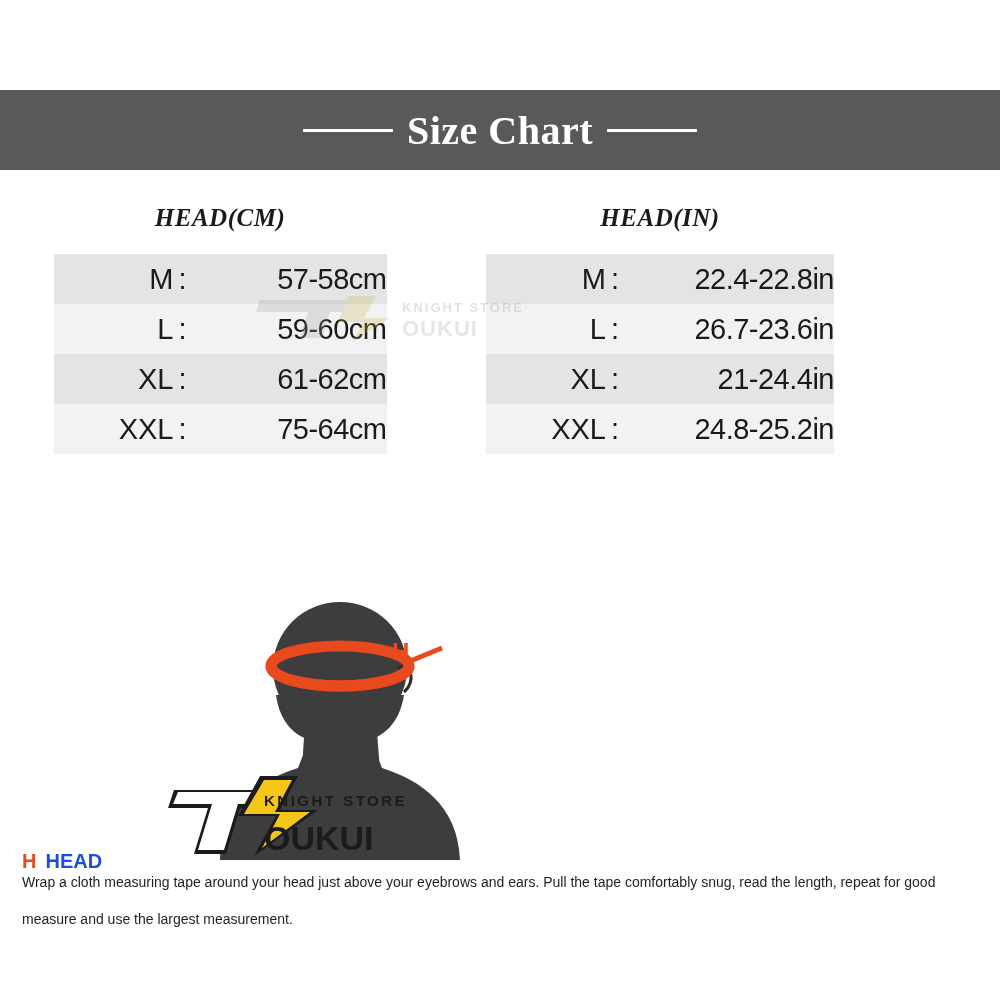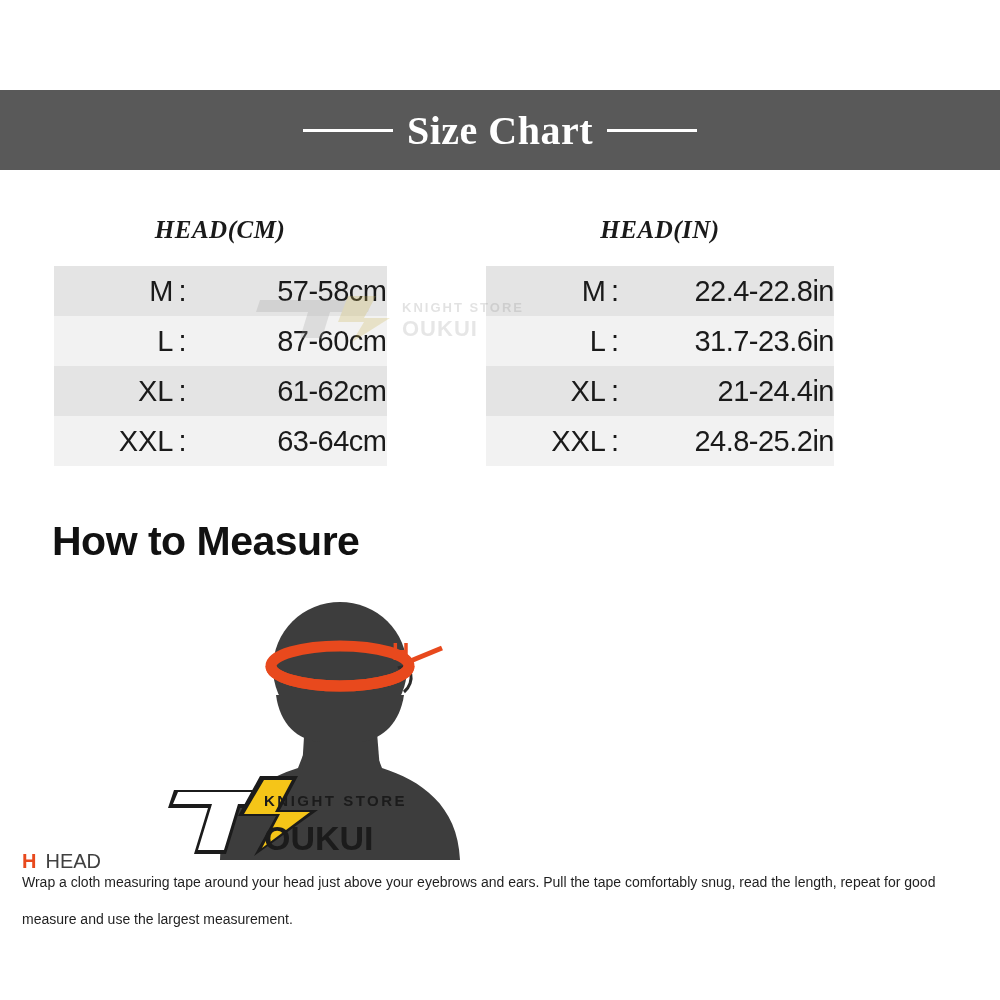--- a/index.html
+++ b/index.html
@@ -49,21 +49,21 @@
     font-family: "Liberation Serif", serif;
     font-weight: bold;
     font-size: 40px;
     letter-spacing: 0.5px;
     white-space: nowrap;
   }
 
   
   .tables {
     position: absolute;
-    top: 216px;
+    top: 204px;
     left: 0;
     width: 880px;
     display: flex;
   }
   .table-block {
     width: 500px;
     display: flex;
     flex-direction: column;
     align-items: center;
   }
@@ -163,23 +163,23 @@
     display: flex;
     align-items: baseline;
     gap: 9px;
   }
   .legend-h {
     color: #e8491d;
     font-size: 20px;
     font-weight: bold;
   }
   .legend-word {
-    color: #404040;
+    color: #1d4ed8;
     font-size: 20px;
-    font-weight: normal;
+    font-weight: bold;
   }
   .desc {
     position: absolute;
     top: 864px;
     left: 22px;
     width: 962px;
     font-size: 14px;
     line-height: 37px;
     color: #1f1f1f;
   }
@@ -204,49 +204,49 @@
       <table class="size cm-table">
         <tbody>
             <tr class="odd">
           <td class="sz">M</td>
           <td class="colon">:</td>
           <td class="val">57-58cm</td>
         </tr>
         <tr class="even">
           <td class="sz">L</td>
           <td class="colon">:</td>
-          <td class="val">87-60cm</td>
+          <td class="val">59-60cm</td>
         </tr>
         <tr class="odd">
           <td class="sz">XL</td>
           <td class="colon">:</td>
           <td class="val">61-62cm</td>
         </tr>
         <tr class="even">
           <td class="sz">XXL</td>
           <td class="colon">:</td>
-          <td class="val">63-64cm</td>
+          <td class="val">75-64cm</td>
         </tr>
       </tbody>
         </table>
     </div>
 
     <div class="table-block">
       <div class="table-heading">HEAD(IN)</div>
       <table class="size in-table">
         <tbody>
             <tr class="odd">
           <td class="sz">M</td>
           <td class="colon">:</td>
           <td class="val">22.4-22.8in</td>
         </tr>
         <tr class="even">
           <td class="sz">L</td>
           <td class="colon">:</td>
-          <td class="val">31.7-23.6in</td>
+          <td class="val">26.7-23.6in</td>
         </tr>
         <tr class="odd">
           <td class="sz">XL</td>
           <td class="colon">:</td>
           <td class="val">21-24.4in</td>
         </tr>
         <tr class="even">
           <td class="sz">XXL</td>
           <td class="colon">:</td>
           <td class="val">24.8-25.2in</td>
@@ -258,21 +258,20 @@
 
   <svg class="watermark-top" viewBox="0 0 320 60">
     <g>
       <path d="M8 12 L120 12 L116 24 L78 24 L70 50 L48 50 L56 24 L4 24 Z" fill="#9e9e9e"></path>
       <path d="M96 8 L124 8 L112 30 L138 30 L100 54 L112 34 L86 34 Z" fill="#c9b24a"></path>
       <text x="150" y="24" font-family="Liberation Sans, sans-serif" font-size="13" font-weight="bold" fill="#8f8f8f" letter-spacing="2">KNIGHT STORE</text>
       <text x="150" y="48" font-family="Liberation Sans, sans-serif" font-size="22" font-weight="bold" fill="#9e9e9e" letter-spacing="1">OUKUI</text>
     </g>
   </svg>
 
-  <div class="howto-title">How to Measure</div>
 
   <svg class="figure" viewBox="0 0 360 260">
 
     <path d="M40 260 C42 205 80 180 118 168 L125 150 L195 150 L202 168 C240 180 278 205 280 260 Z" fill="#3d3d3d"></path>
 
     <path d="M125 120 L196 120 L200 170 L122 170 Z" fill="#3d3d3d"></path>
 
     <ellipse cx="160" cy="68" rx="67" ry="66" fill="#3d3d3d"></ellipse>
     <path d="M96 95 C100 125 118 140 140 142 L182 142 C204 138 220 122 224 95 Z" fill="#3d3d3d"></path>
 

